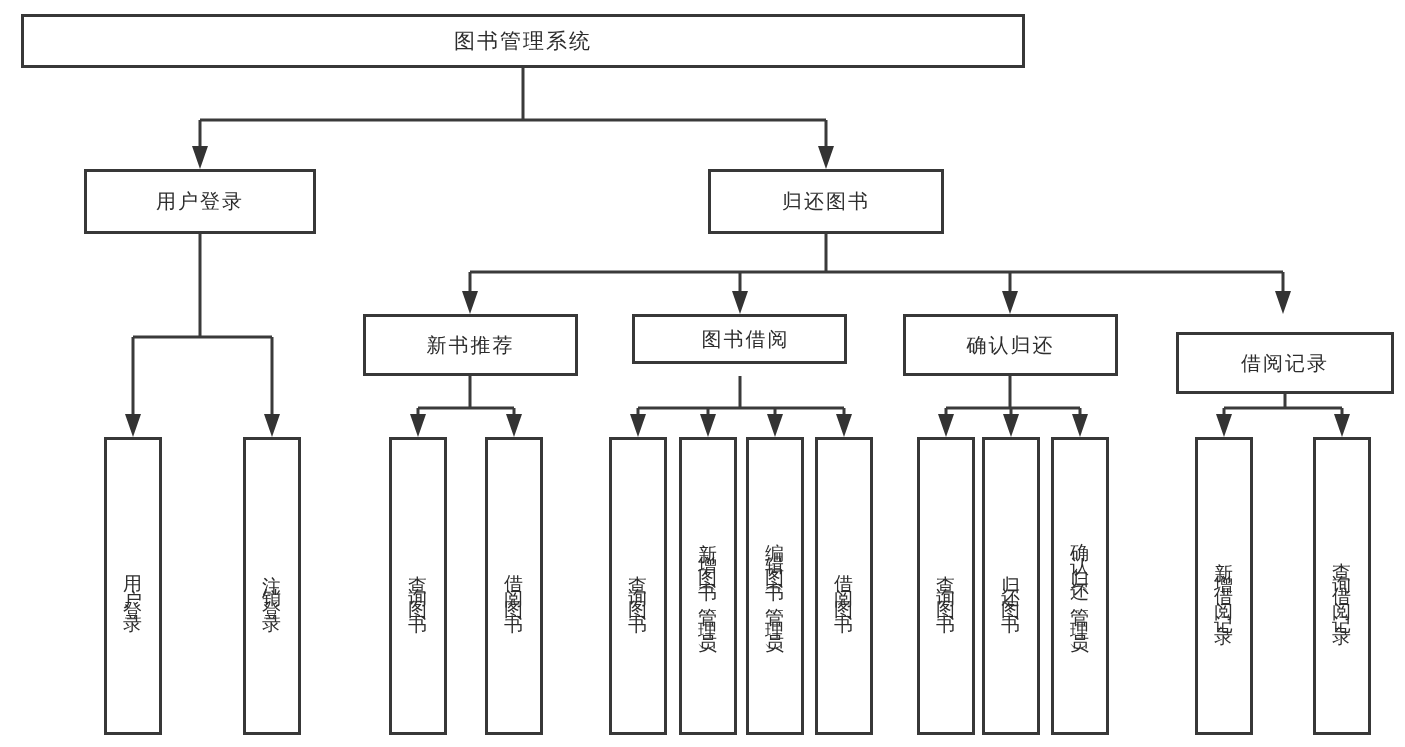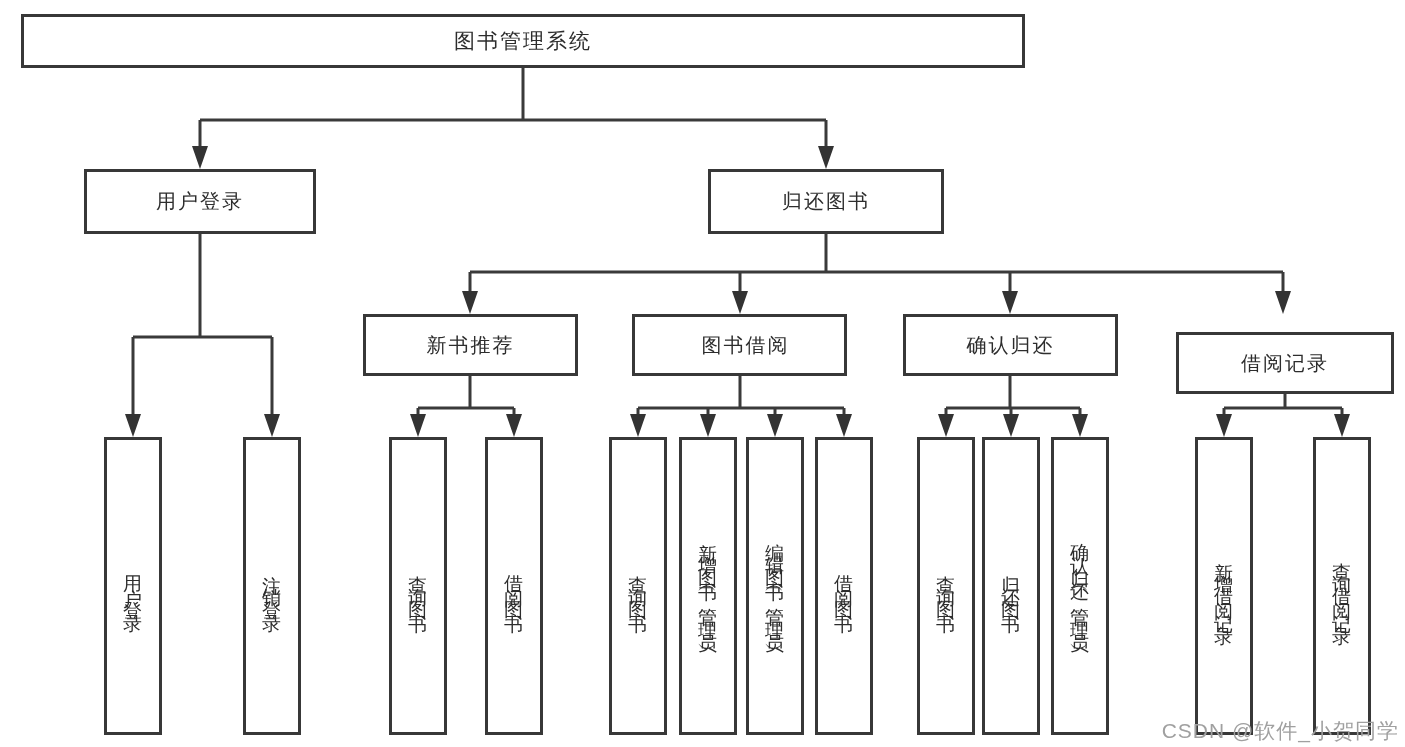--- a/index.html
+++ b/index.html
@@ -66,21 +66,21 @@
     <polygon points="1216,414 1232,414 1224,437"></polygon>
     <polygon points="1334,414 1350,414 1342,437"></polygon>
   </svg>
 
   <div class="node h-node root-node" style="left:21px; top:14px; width:1004px; height:54px;">图书管理系统</div>
 
   <div class="node h-node" style="left:84px; top:169px; width:232px; height:65px;">用户登录</div>
   <div class="node h-node" style="left:708px; top:169px; width:236px; height:65px;">归还图书</div>
 
   <div class="node h-node" style="left:363px; top:314px; width:215px; height:62px;">新书推荐</div>
-  <div class="node h-node" style="left:632px; top:314px; width:215px; height:62px;padding-left:12px;">图书借阅</div>
+  <div class="node h-node" style="left:632px; top:314px; width:215px; height:50px;padding-left:12px;">图书借阅</div>
   <div class="node h-node" style="left:903px; top:314px; width:215px; height:62px;">确认归还</div>
   <div class="node h-node" style="left:1176px; top:332px; width:218px; height:62px;">借阅记录</div>
 
   <div class="node v-node" style="left:104px; top:437px; width:58px; height:298px;">
     <span>用户登录</span>
   </div>
   <div class="node v-node" style="left:243px; top:437px; width:58px; height:298px;">
     <span>注销登录</span>
   </div>
 
@@ -114,14 +114,13 @@
     <span>确认归还（管理员）</span>
   </div>
 
   <div class="node v-node" style="left:1195px; top:437px; width:58px; height:298px;">
     <span>新增借阅记录</span>
   </div>
   <div class="node v-node" style="left:1313px; top:437px; width:58px; height:298px;">
     <span>查询借阅记录</span>
   </div>
 
-  <div class="watermark">CSDN @软件_小贺同学</div>
 </div>
 
 </body></html>

